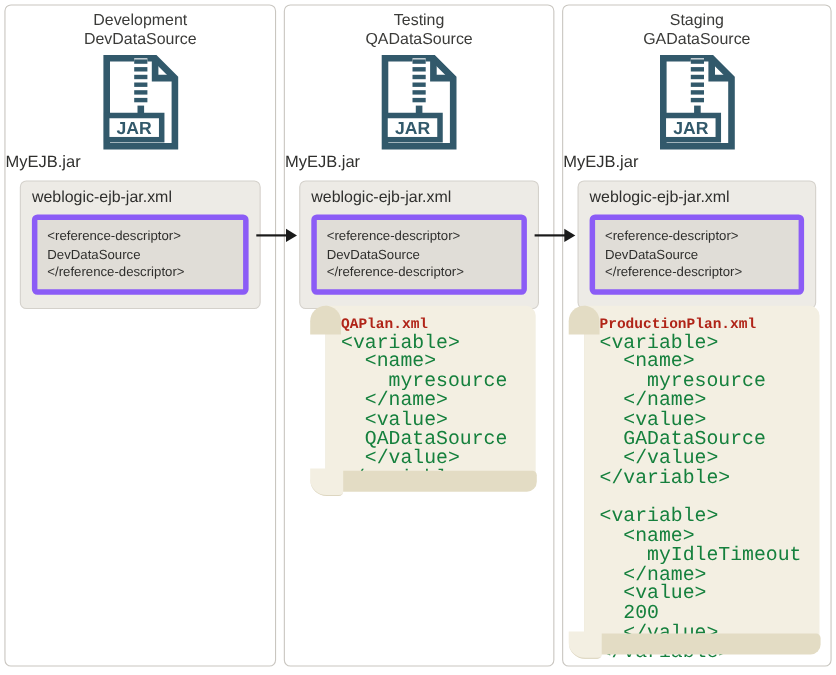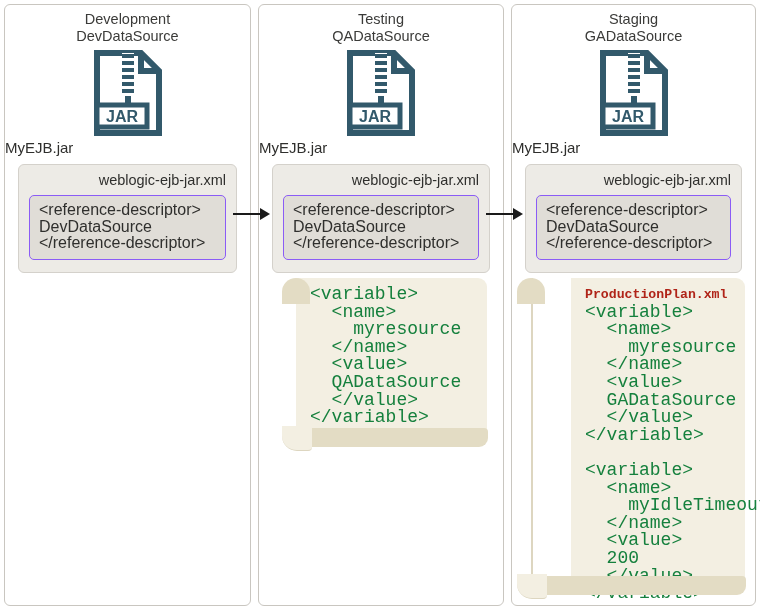--- a/index.html
+++ b/index.html
@@ -71,31 +71,31 @@
     top: 159px;
     left: 13px;
     right: 13px;
     background: #edebe6;
     border: 1px solid #d4d1cb;
     border-radius: 6px;
     box-sizing: border-box;
     padding: 7px 10px 12px 10px;
   }
   .wl-title {
-    text-align: right;
+    text-align: left;
     font-size: 14.5px;
     color: #2f2f2d;
     margin-bottom: 7px;
   }
   .wl-inner {
     background: #e0ddd7;
-    border: 1px solid #8b5cf6;
+    border: 5px solid #8b5cf6;
     border-radius: 5px;
     padding: 6px 9px 7px 9px;
-    font-size: 16px;
+    font-size: 12px;
     color: #2f2f2d;
     line-height: 16.5px;
     white-space: pre-line;
   }
 
   
   .arrow {
     position: absolute;
     height: 12px;
   }
@@ -187,21 +187,21 @@
     white-space: pre;
   }
 
   #scroll-qa     { left: 282px; top: 278px; width: 205px; }
   #scroll-qa .paper  { height: 164px; }
   #scroll-qa .spine  { height: 172px; }
   #scroll-qa .curl-bottom { top: 148px; }
   #scroll-qa .roll-bar    { top: 150px; width: 180px; }
 
   #scroll-prod   { left: 517px; top: 278px; width: 228px; }
-  #scroll-prod .paper  { height: 312px; margin-left: 40px; }
+  #scroll-prod .paper  { height: 312px; }
   #scroll-prod .spine  { height: 320px; }
   #scroll-prod .curl-bottom { top: 296px; }
   #scroll-prod .roll-bar    { top: 298px; width: 203px; }
 </style>
 </head>
 <body>
 
 <div id="diagram">
 
   <div class="column" id="col-0">
@@ -311,20 +311,21 @@
     <div class="head"></div>
   </div>
   <div class="arrow" id="arrow-1">
     <div class="shaft"></div>
     <div class="head"></div>
   </div>
 
   <div class="scroll" id="scroll-qa">
     <div class="spine"></div>
     <div class="paper">
+      <div class="filename">QAPlan.xml</div>
       <div class="code">&lt;variable&gt;
   &lt;name&gt;
     myresource
   &lt;/name&gt;
   &lt;value&gt;
   QADataSource
   &lt;/value&gt;
 &lt;/variable&gt;</div>
     </div>
     <div class="curl-top"></div>

